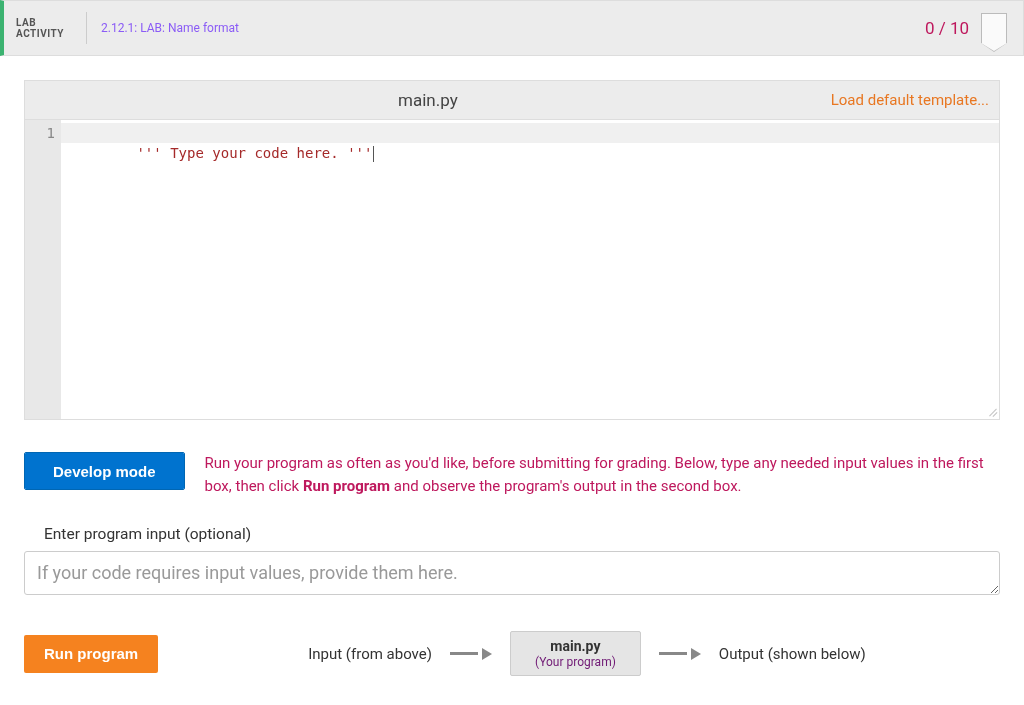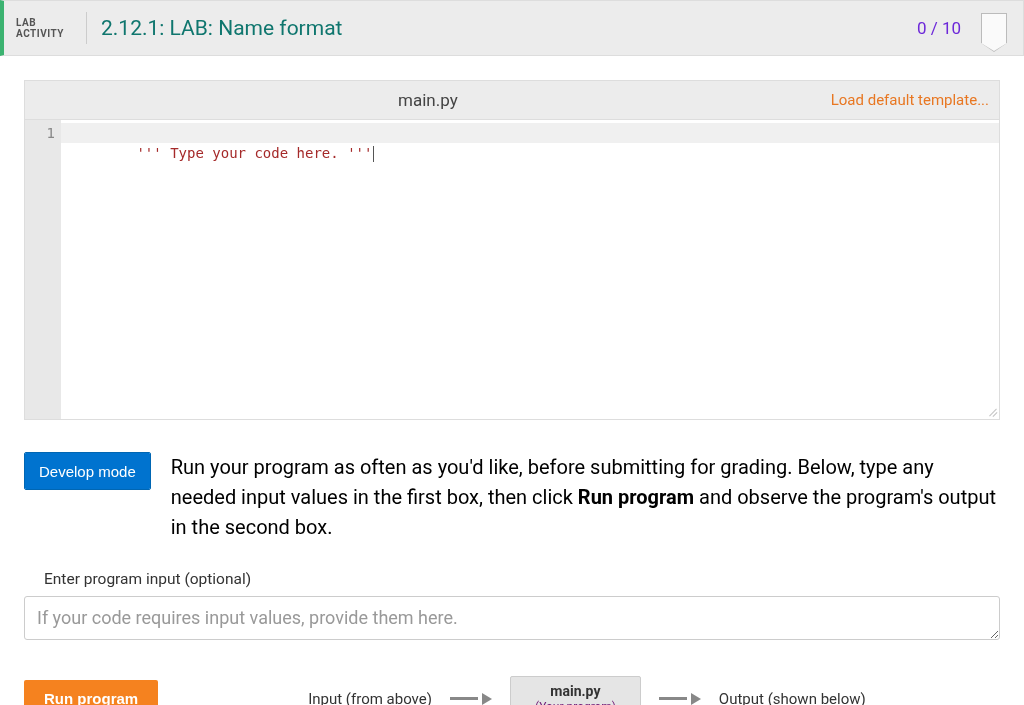--- a/index.html
+++ b/index.html
@@ -32,29 +32,29 @@
       letter-spacing: 0.5px;
       width: 62px;
     }
     .lab-divider {
       width: 1px;
       height: 32px;
       background: #ccc;
       margin: 0 14px 0 8px;
     }
     .lab-title {
-      font-size: 21px;
-      color: #0f766e;
+      font-size: 12px;
+      color: #8b5cf6;
       font-weight: 400;
       flex: 1;
     }
     .lab-score {
       font-size: 17px;
-      color: #6d28d9;
-      margin-right: 20px;
+      color: #be185d;
+      margin-right: 12px;
     }
     .lab-bookmark {
       width: 26px;
       height: 30px;
       border: 1px solid #bbb;
       border-bottom: none;
       position: relative;
       background: #fafafa;
     }
     .lab-bookmark::after {
@@ -184,40 +184,40 @@
     }
     .mode-toggle {
       display: flex;
       border: 1px solid #0066b3;
       border-radius: 2px;
       overflow: hidden;
       height: 38px;
       flex-shrink: 0;
     }
     .mode-btn {
-      padding: 0 14px;
-      font-size: 15px;
-      font-weight: 400;
+      padding: 0 28px;
+      font-size: 15px;
+      font-weight: 700;
       display: flex;
       align-items: center;
       cursor: pointer;
       border: none;
       background: none;
     }
     .mode-btn.active {
       background: #0073cf;
       color: #fff;
     }
     .mode-btn.inactive {
       background: #fff;
       color: #0073cf;
     }
     .instructions {
-      font-size: 20px;
-      color: #000000;
+      font-size: 15px;
+      color: #be185d;
       line-height: 1.5;
       flex: 1;
     }
     .instructions b { font-weight: 700; }
 
     .input-section {
       margin: 28px 24px 0 24px;
     }
     .input-label {
       font-size: 15.5px;

